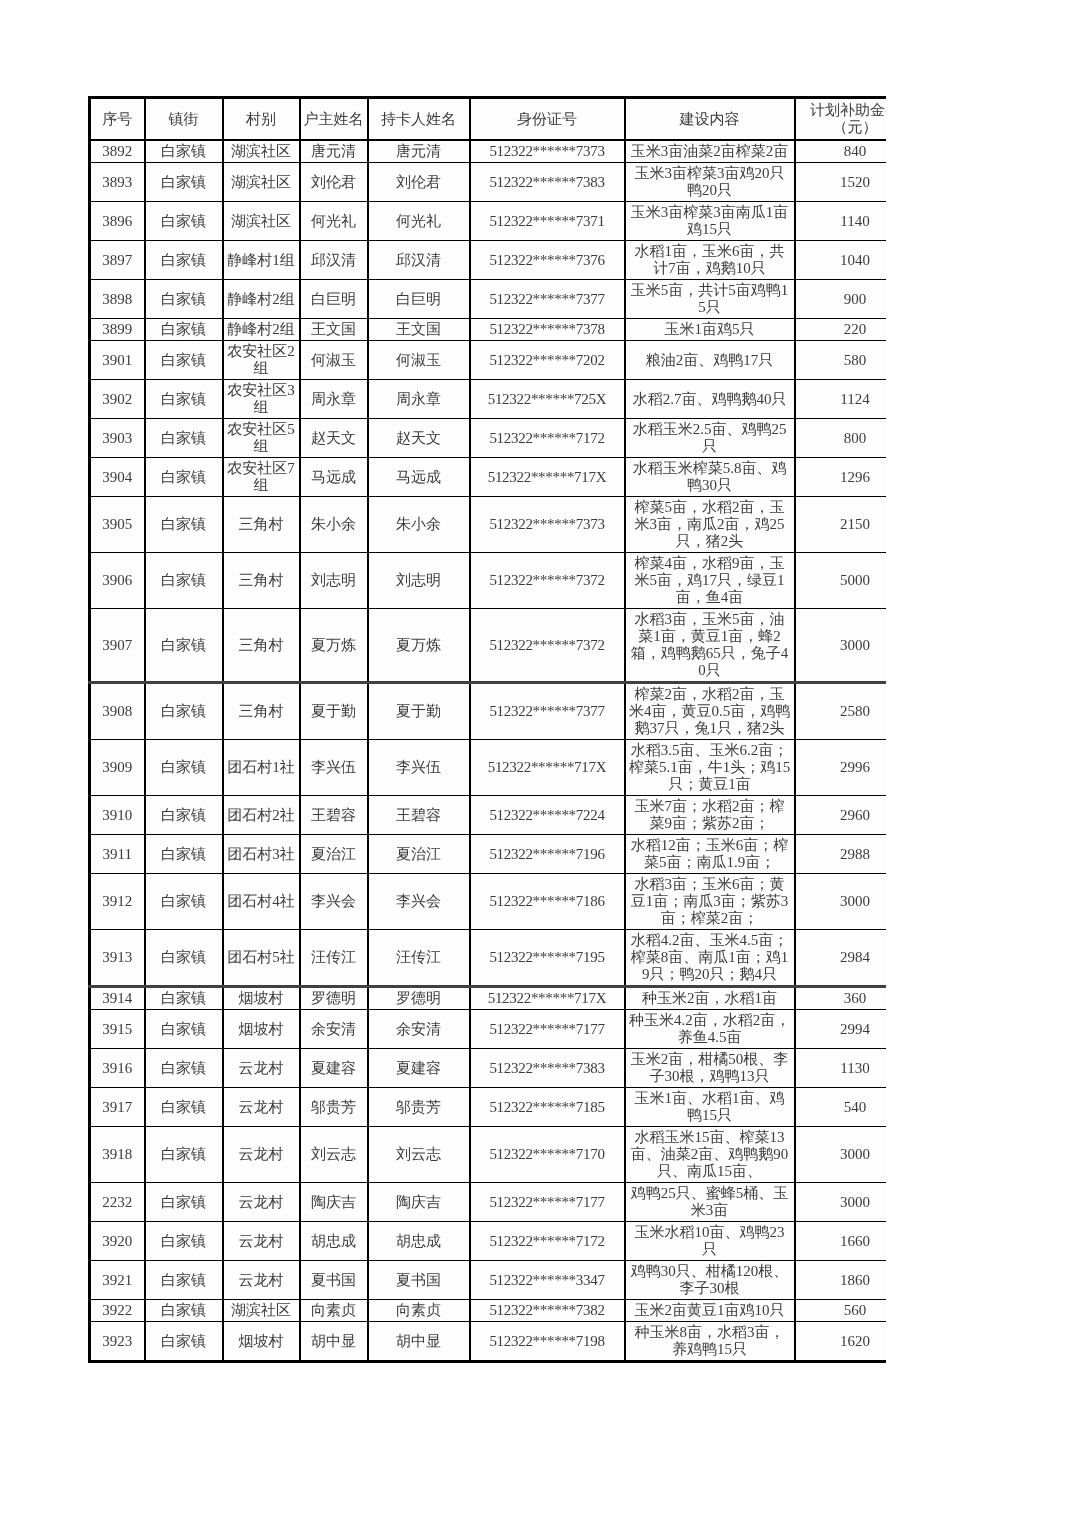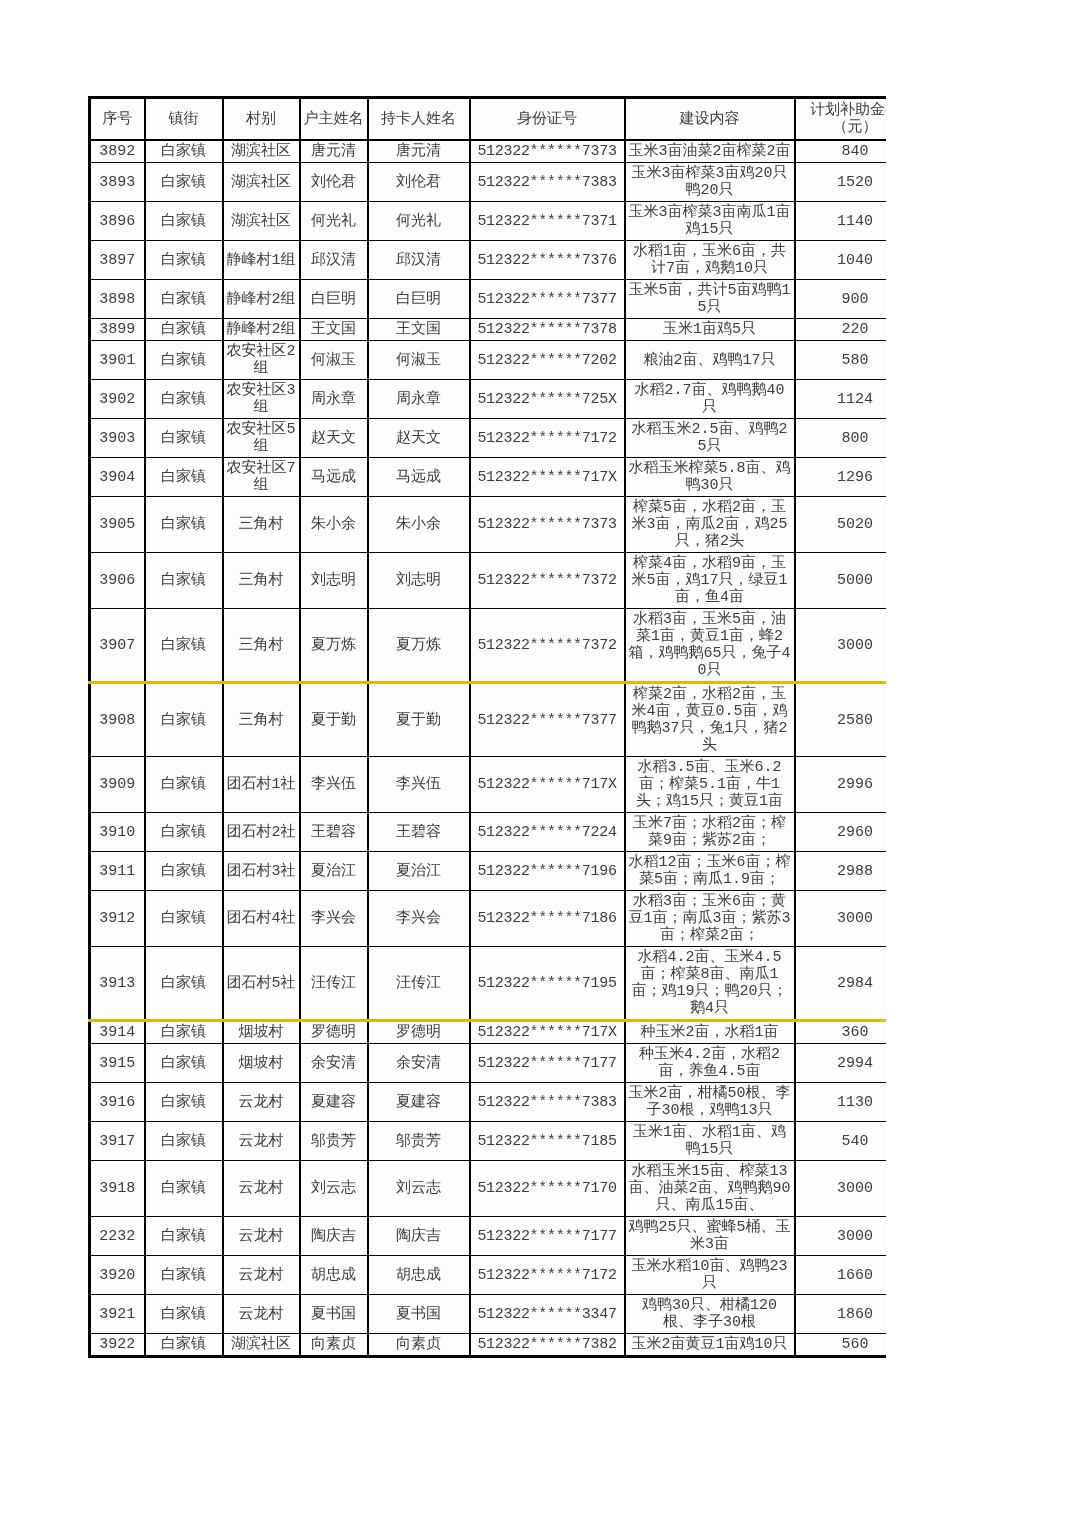--- a/index.html
+++ b/index.html
@@ -1,20 +1,20 @@
 <!DOCTYPE html>
 <html><head>
 <meta charset="utf-8">
 <style>
   html,body { margin:0; padding:0; background:#ffffff; }
   .page {
     position:relative;
     width:886px; height:1520px;
     background:#ffffff;
-    font-family:Liberation Mono, monospace;
+    font-family:Liberation Serif, serif;
     color:#3c3c3c;
     overflow:hidden;
   }
   table.subsidy {
     position:absolute; left:88px; top:96px;
     width:897px;
     border-collapse:collapse;
     table-layout:fixed;
     border:3px solid #000;
     background:#fdfdfd;
@@ -42,21 +42,21 @@
   th.raised { position:relative; }
   th.raised::before {
     content:"";
     position:absolute;
     left:-2px; right:-2px; top:-10px; height:10px;
     background:#ffffff;
     border:2px solid #000;
     border-bottom:none;
     box-sizing:border-box;
   }
-  tr.sep-top td { border-top:3px solid #eab308; }
+  tr.sep-top td { border-top:3px solid #404040; }
   td.col-id_number { letter-spacing:-0.3px; }
   td.col-note { background:#fdfdfd; }
 </style>
 </head>
 <body>
 
 <div class="page">
   <table class="subsidy">
     <colgroup>
       <col style="width:55px">
@@ -197,21 +197,21 @@
           <td class="col-note"></td>
         </tr>
         <tr>
           <td class="col-seq">3905</td>
           <td class="col-town">白家镇</td>
           <td class="col-village">三角村</td>
           <td class="col-head">朱小余</td>
           <td class="col-cardholder">朱小余</td>
           <td class="col-id_number">512322******7373</td>
           <td class="col-content">榨菜5亩，水稻2亩，玉米3亩，南瓜2亩，鸡25只，猪2头</td>
-          <td class="col-amount">5020</td>
+          <td class="col-amount">2150</td>
           <td class="col-note"></td>
         </tr>
         <tr>
           <td class="col-seq">3906</td>
           <td class="col-town">白家镇</td>
           <td class="col-village">三角村</td>
           <td class="col-head">刘志明</td>
           <td class="col-cardholder">刘志明</td>
           <td class="col-id_number">512322******7372</td>
           <td class="col-content">榨菜4亩，水稻9亩，玉米5亩，鸡17只，绿豆1亩，鱼4亩</td>
@@ -387,15 +387,26 @@
           <td class="col-seq">3922</td>
           <td class="col-town">白家镇</td>
           <td class="col-village">湖滨社区</td>
           <td class="col-head">向素贞</td>
           <td class="col-cardholder">向素贞</td>
           <td class="col-id_number">512322******7382</td>
           <td class="col-content">玉米2亩黄豆1亩鸡10只</td>
           <td class="col-amount">560</td>
           <td class="col-note"></td>
         </tr>
+        <tr>
+          <td class="col-seq">3923</td>
+          <td class="col-town">白家镇</td>
+          <td class="col-village">烟坡村</td>
+          <td class="col-head">胡中显</td>
+          <td class="col-cardholder">胡中显</td>
+          <td class="col-id_number">512322******7198</td>
+          <td class="col-content">种玉米8亩，水稻3亩，养鸡鸭15只</td>
+          <td class="col-amount">1620</td>
+          <td class="col-note"></td>
+        </tr>
       </tbody>
   </table>
 </div>
 
 </body></html>

